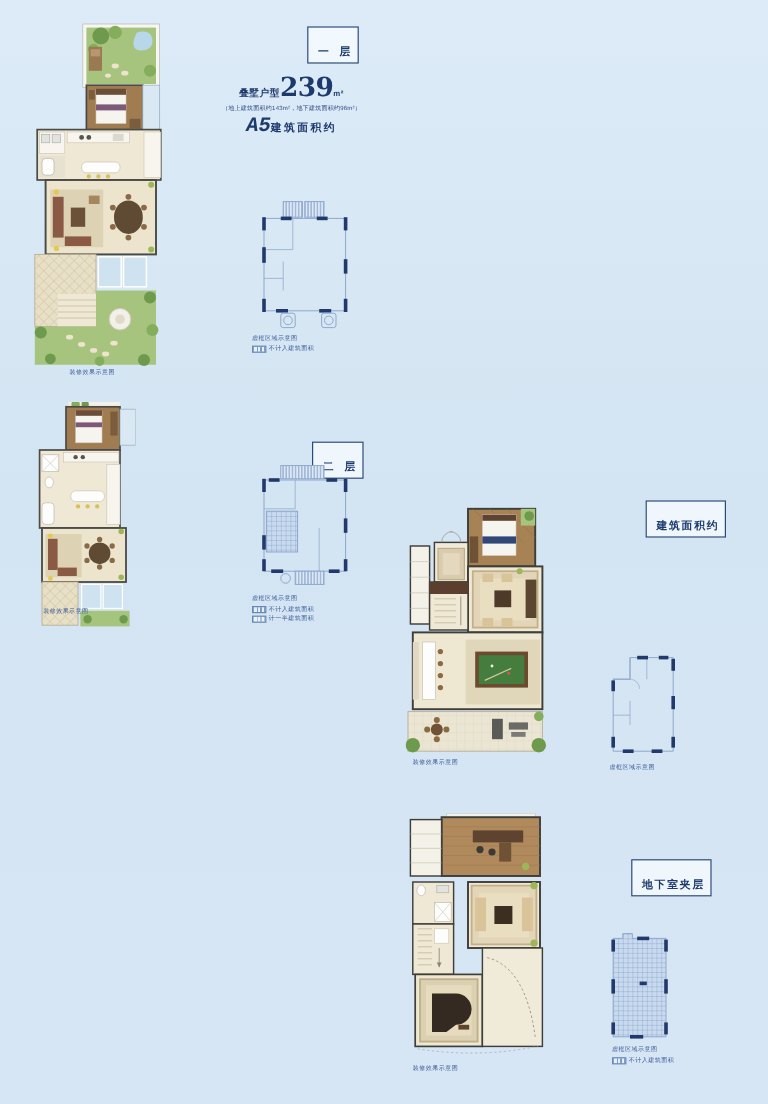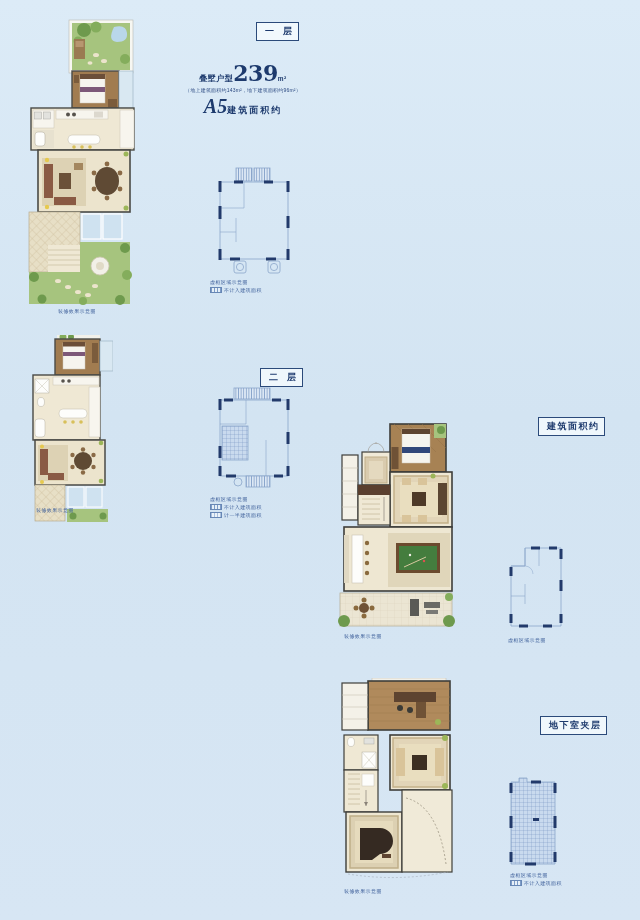--- a/index.html
+++ b/index.html
@@ -5,31 +5,31 @@
   html,body{margin:0;padding:0;}
   .canvas{
     position:relative;width:640px;height:920px;overflow:hidden;
     background:linear-gradient(180deg,#dcebf7 0%,#d3e4f2 45%,#d7e6f4 100%);
     font-family:"Liberation Sans", sans-serif;color:#1d3a6d;
   }
   svg.plan{position:absolute;}
   .floor-tag{
     position:absolute;border:1px solid #2b4a7a;background:rgba(250,253,255,.72);
     color:#1d3a6d;font-weight:bold;font-size:9px;line-height:1;
-    padding:4px 6px 4px 8px;white-space:nowrap;
+    padding:16px 6px 4px 8px;white-space:nowrap;
   }
   .floor-tag.wide span{letter-spacing:9px;margin-right:-9px;}
   .floor-tag.narrow span{letter-spacing:1.5px;margin-right:-1.5px;}
   .title-area{position:absolute;left:162px;top:60px;width:162px;text-align:center;}
   .t1{font-size:8px;font-weight:bold;letter-spacing:.5px;}
   .t1 .big{font-family:"DejaVu Serif", serif;font-weight:bold;font-size:22px;letter-spacing:-.5px;}
   .t1 .unit{font-size:6.5px;}
   .t2{font-size:5px;margin-top:1px;letter-spacing:.2px;color:#2c4a82;}
   .t3{font-size:9px;font-weight:bold;letter-spacing:2px;margin-top:2px;}
-  .t3 .code{font-family:Liberation Serif, serif;font-style:italic;font-size:20px;letter-spacing:0;}
+  .t3 .code{font-family:Liberation Mono, monospace;font-style:italic;font-size:17px;letter-spacing:0;}
   .cap{position:absolute;font-size:5px;line-height:1.2;color:#3a5c98;letter-spacing:.4px;white-space:nowrap;}
   .legrow{position:absolute;font-size:5px;color:#3a5c98;letter-spacing:.4px;display:flex;align-items:center;gap:2px;white-space:nowrap;}
   .sw{display:inline-block;width:10px;height:4px;border:.5px solid #6787b5;
       background:repeating-linear-gradient(90deg,#7e9cc7 0 1px,rgba(255,255,255,.4) 1px 3px);}
   .sw.half{background:repeating-linear-gradient(90deg,#a9c0dd 0 1px,rgba(255,255,255,.55) 1px 3px);}
 </style>
 </head>
 <body>
 
 <div class="canvas">
@@ -357,21 +357,21 @@
         <rect x="56.5" y="40" width="3" height="11"></rect>
         <rect x="56.5" y="74" width="3" height="9"></rect>
     <rect x="28" y="6.5" width="9" height="3"></rect>
         <rect x="46" y="6.5" width="8" height="3"></rect>
     <rect x="16" y="84.5" width="9" height="3"></rect>
         <rect x="40" y="84.5" width="9" height="3"></rect>
   </g>
 </svg>
 <div class="cap" style="left:508px;top:637px">虚框区域示意图</div>
 
-<div class="floor-tag narrow" style="left:540px;top:716px">
+<div class="floor-tag narrow" style="left:526px;top:716px">
   <span>地下室夹层</span>
 </div>
 
 <svg class="plan" style="left:338px;top:678px;width:118px;height:202px" viewBox="0 0 118 202">
   <g>
     <rect x="34" y="0" width="74" height="4" fill="#f2f1ea" stroke="#b5b0a2" stroke-width="0.4"></rect>
     <rect x="30" y="3" width="82" height="49" fill="#b08a5c" stroke="#3e3e3a" stroke-width="1.6"></rect>
     <path d="M30 11h82M30 19h82M30 27h82M30 35h82M30 43h82" stroke="#9c7a4e" stroke-width="0.5"></path>
     <rect x="56" y="14" width="42" height="10" fill="#5e4430"></rect>
     <rect x="78" y="24" width="10" height="16" fill="#6f5236"></rect>

